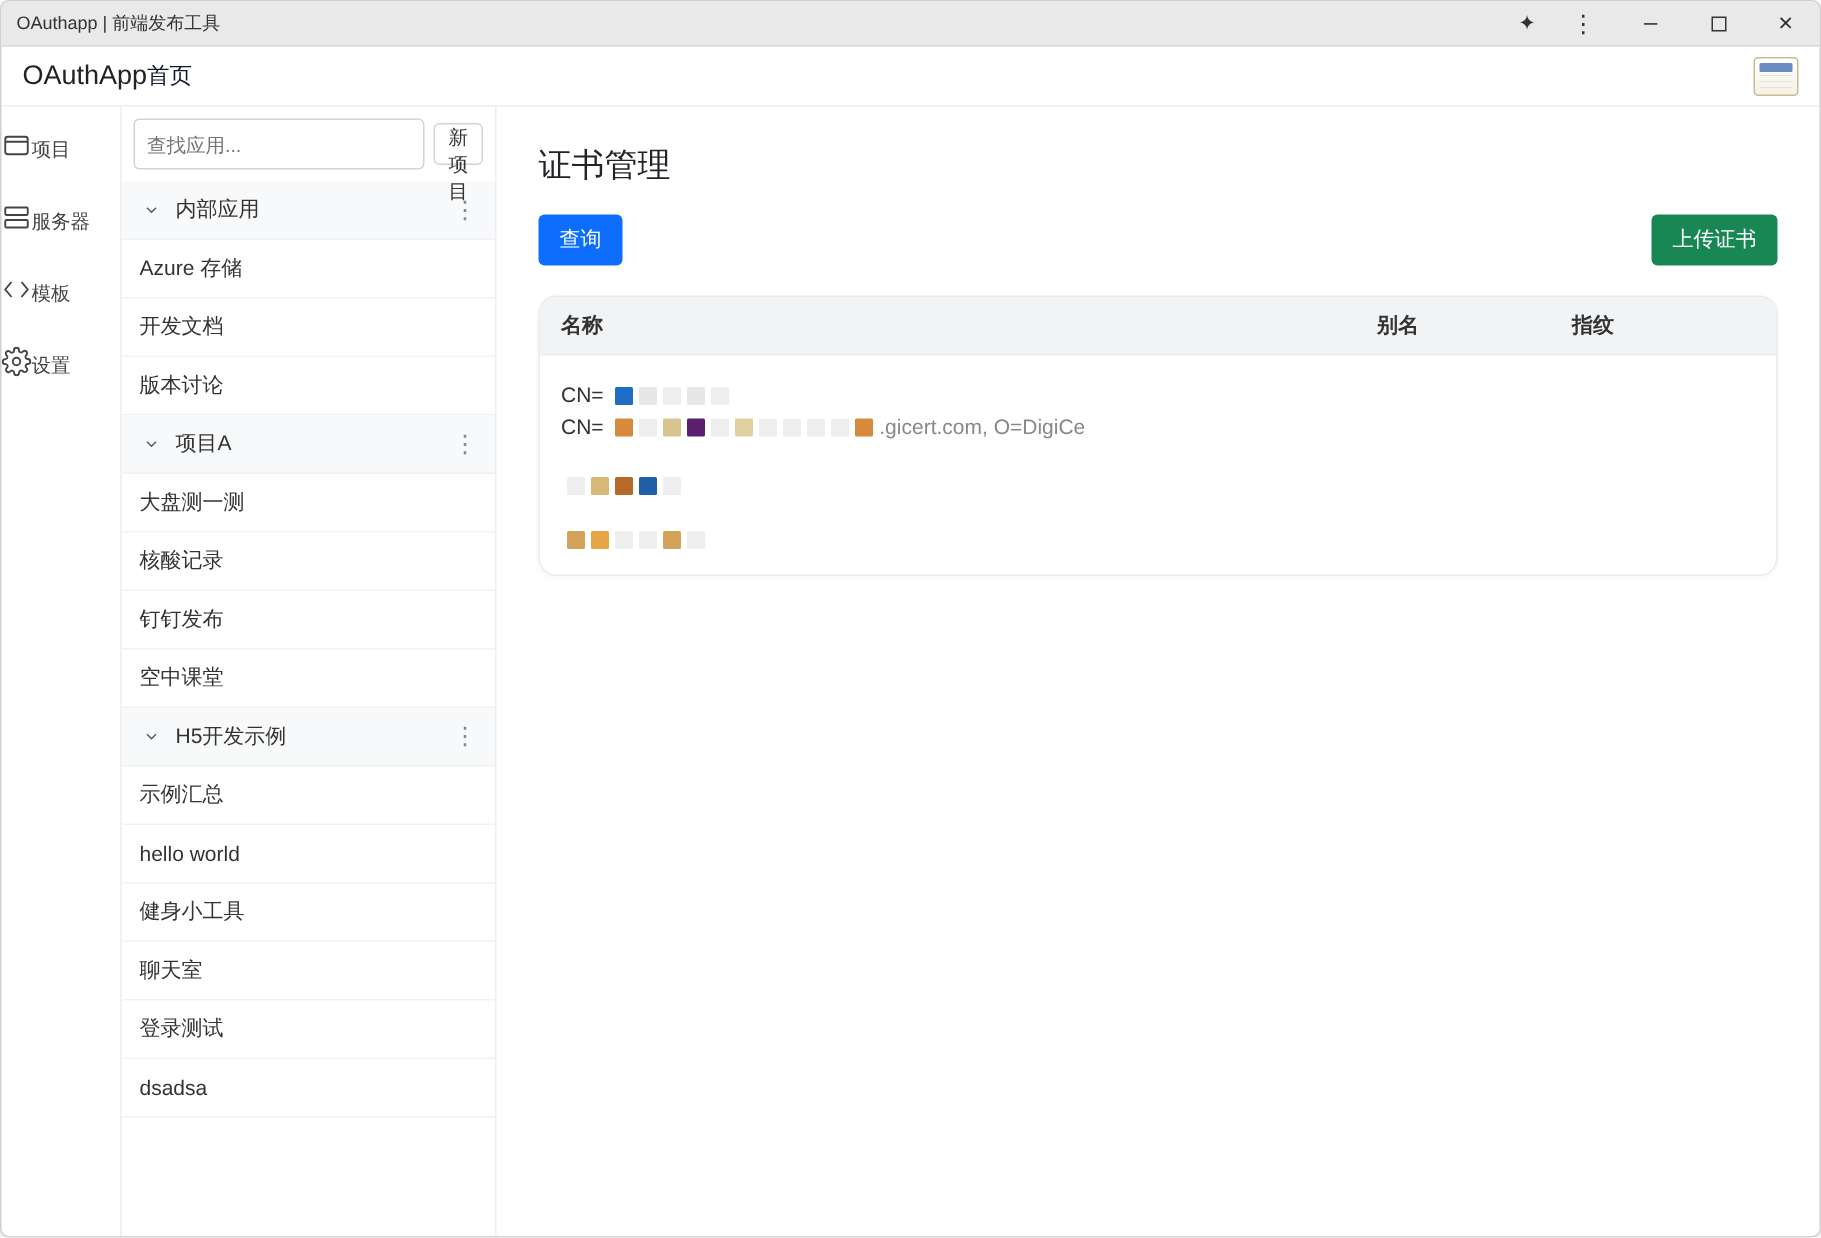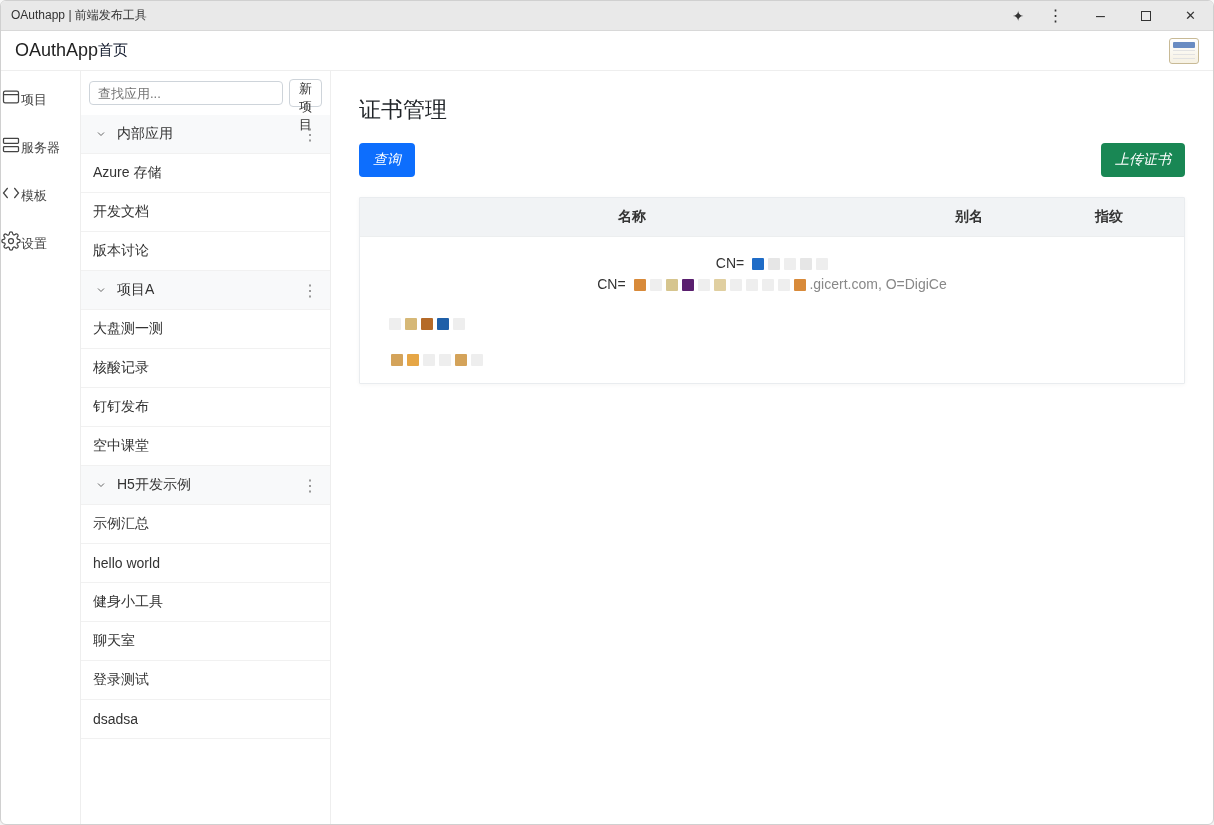--- a/index.html
+++ b/index.html
@@ -97,21 +97,21 @@
   
   .tree {
     width: 250px; border-right: 1px solid #eee;
     overflow-y: auto;
   }
   .tree-top {
     display: flex; gap: 6px; padding: 8px 8px; align-items:center;
   }
   .tree-search {
     flex: 1; height: 24px; border: 1px solid #ced4da; border-radius: 4px;
-    padding: 6px 8px; font-size: 13px; color: #701a75;
+    padding: 16px 8px; font-size: 13px; color: #701a75;
   }
   .tree-newbtn {
     height: 28px; padding: 0 8px; border: 1px solid #ced4da; border-radius: 4px;
     background: #fff; font-size: 13px; cursor: pointer; color: #333;
   }
   .tree-item {
     display: flex; align-items: center;
     height: 39px; padding: 0 12px;
     border-bottom: 1px solid #f1f1f1;
     font-size: 14px; color: #333; cursor: pointer;
@@ -126,31 +126,30 @@
   .tree-item.indent-1 { padding-left: 12px; }
 
   
   .main {
     flex: 1; padding: 24px 28px; overflow:auto;
   }
   .page-title { font-size: 22px; font-weight: 500; margin-bottom: 18px; }
   .actions-row { display: flex; align-items: center; margin-bottom: 20px; }
   .btn {
     height: 34px; padding: 0 14px; border: none; border-radius: 4px;
-    font-size: 14px; cursor: pointer; color: #fff; font-style: italic;
+    font-size: 14px; cursor: pointer; color: #fff;
   }
   .btn-primary { background: #0d6efd; }
   .btn-success { background: #198754; }
   .push-right { margin-left: auto; }
 
   .table-card {
-    border: 1px solid #e9ecef; border-radius: 1px; overflow: hidden;
+    border: 1px solid #e9ecef; border-radius: 12px; overflow: hidden;
     box-shadow: 0 1px 4px rgba(0,0,0,0.04);
     background:#fff;
-    text-align:center;
   }
   .thead {
     display: flex; background: #f1f3f5; font-weight: 600; color:#333;
     font-size: 14px;
   }
   .th, .td { padding: 10px 14px; }
   .col-name { flex: 1; }
   .col-alias { width: 130px; }
   .col-fp { width: 150px; }
   .trow {

